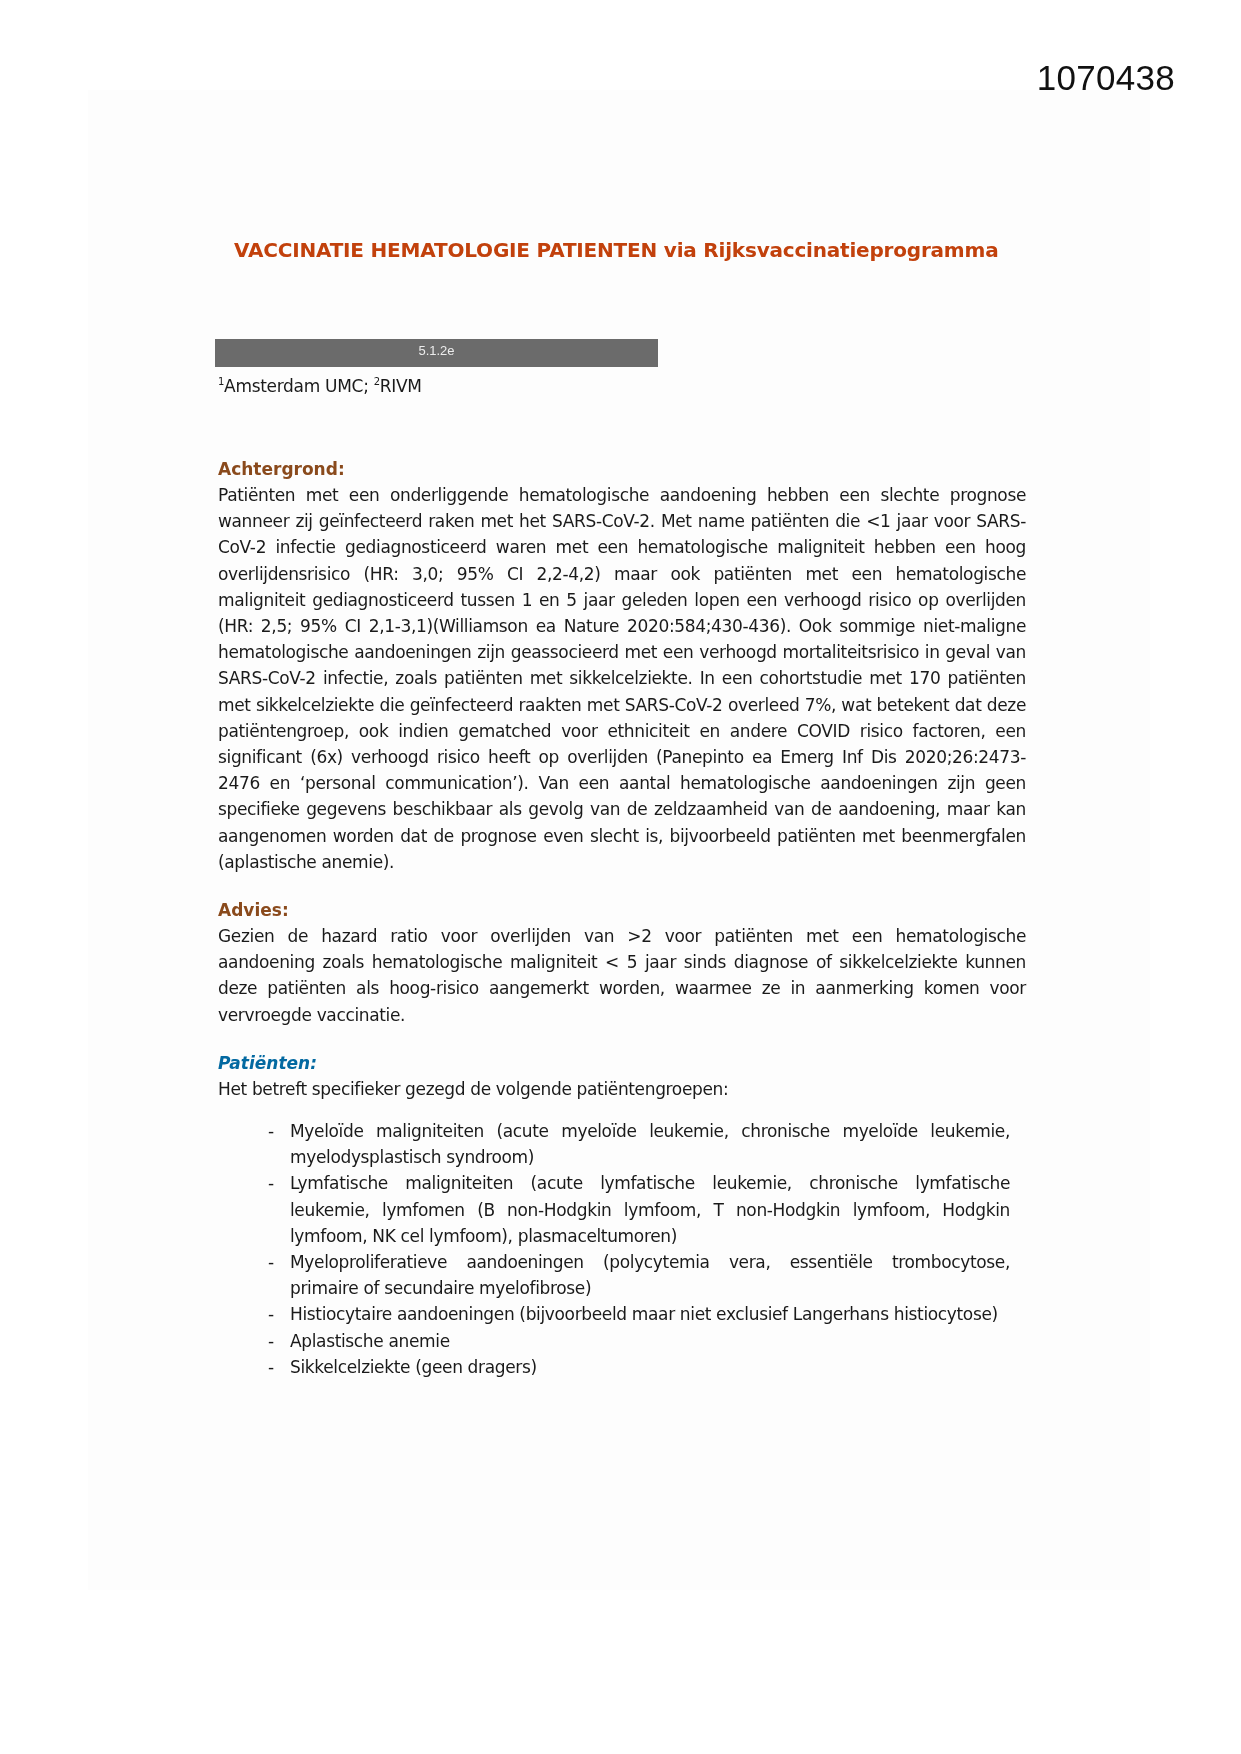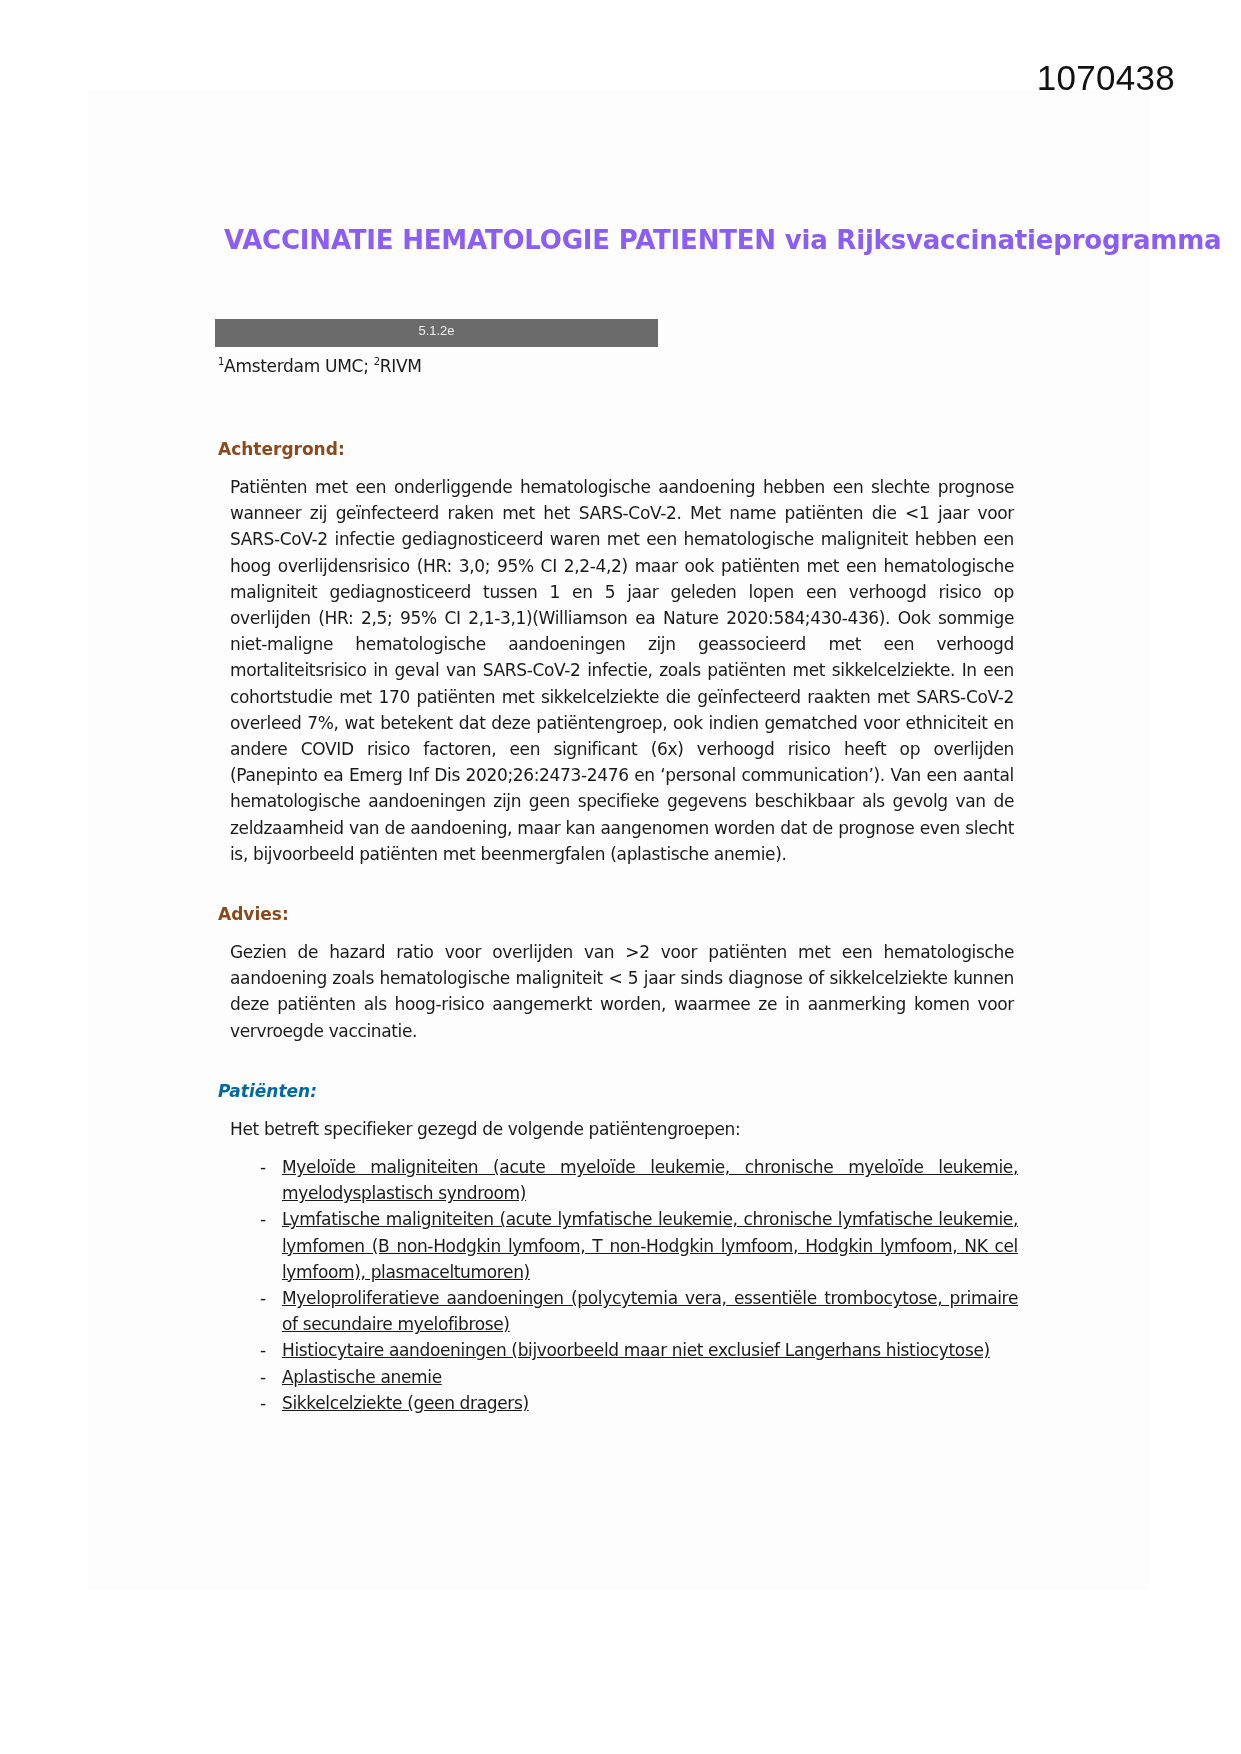--- a/index.html
+++ b/index.html
@@ -17,39 +17,39 @@
     }
     .page-panel {
       position: absolute; left: 88px; top: 90px; width: 1062px; height: 1500px;
       background: #fdfdfd;
     }
     .content {
       position: absolute; left: 218px; top: 218px; width: 808px;
       font-family: "DejaVu Sans", sans-serif;
     }
     .title {
-      color: #8b5cf6; font-size: 26px; margin: 6px; line-height: 32px;
+      color: #c2410c; font-size: 20px; margin: 16px; line-height: 32px;
       letter-spacing: -0.2px; white-space: nowrap;
     }
     .heading {
       color: #8a4a1c; font-size: 17px; margin: 0; line-height: 26px;
     }
     .heading.italic { color: #0369a1; font-style: italic; }
     .para {
-      font-size: 17px; line-height: 26.2px; margin: 12px; text-align: justify;
+      font-size: 17px; line-height: 26.2px; margin: 0; text-align: justify;
       letter-spacing: -0.35px;
     }
     .redact-bar {
       width: 443px; height: 28px; background: #6b6b6b; color: #ececec;
       font-family: "Liberation Sans", sans-serif; font-size: 13px;
       text-align: center; line-height: 24px; margin-left: -3px;
     }
     .affil { font-size: 17px; line-height: 26px; margin: 2px 0 0 0; letter-spacing: -0.3px; }
     .affil sup { font-size: 10px; vertical-align: 7px; }
-    ul.groups { list-style: none; margin: 8px; padding: 0 0 0 34px; text-decoration: underline; }
+    ul.groups { list-style: none; margin: 16px; padding: 0 0 0 34px; }
     ul.groups li {
       position: relative; padding-left: 22px; font-size: 17px; line-height: 26.2px;
       text-align: justify; letter-spacing: -0.35px;
     }
     ul.groups li::before {
       content: "-"; position: absolute; left: 0; top: 0;
     }
     .sp-lg { height: 57px; }
     .sp-md { height: 22px; }
   </style>

